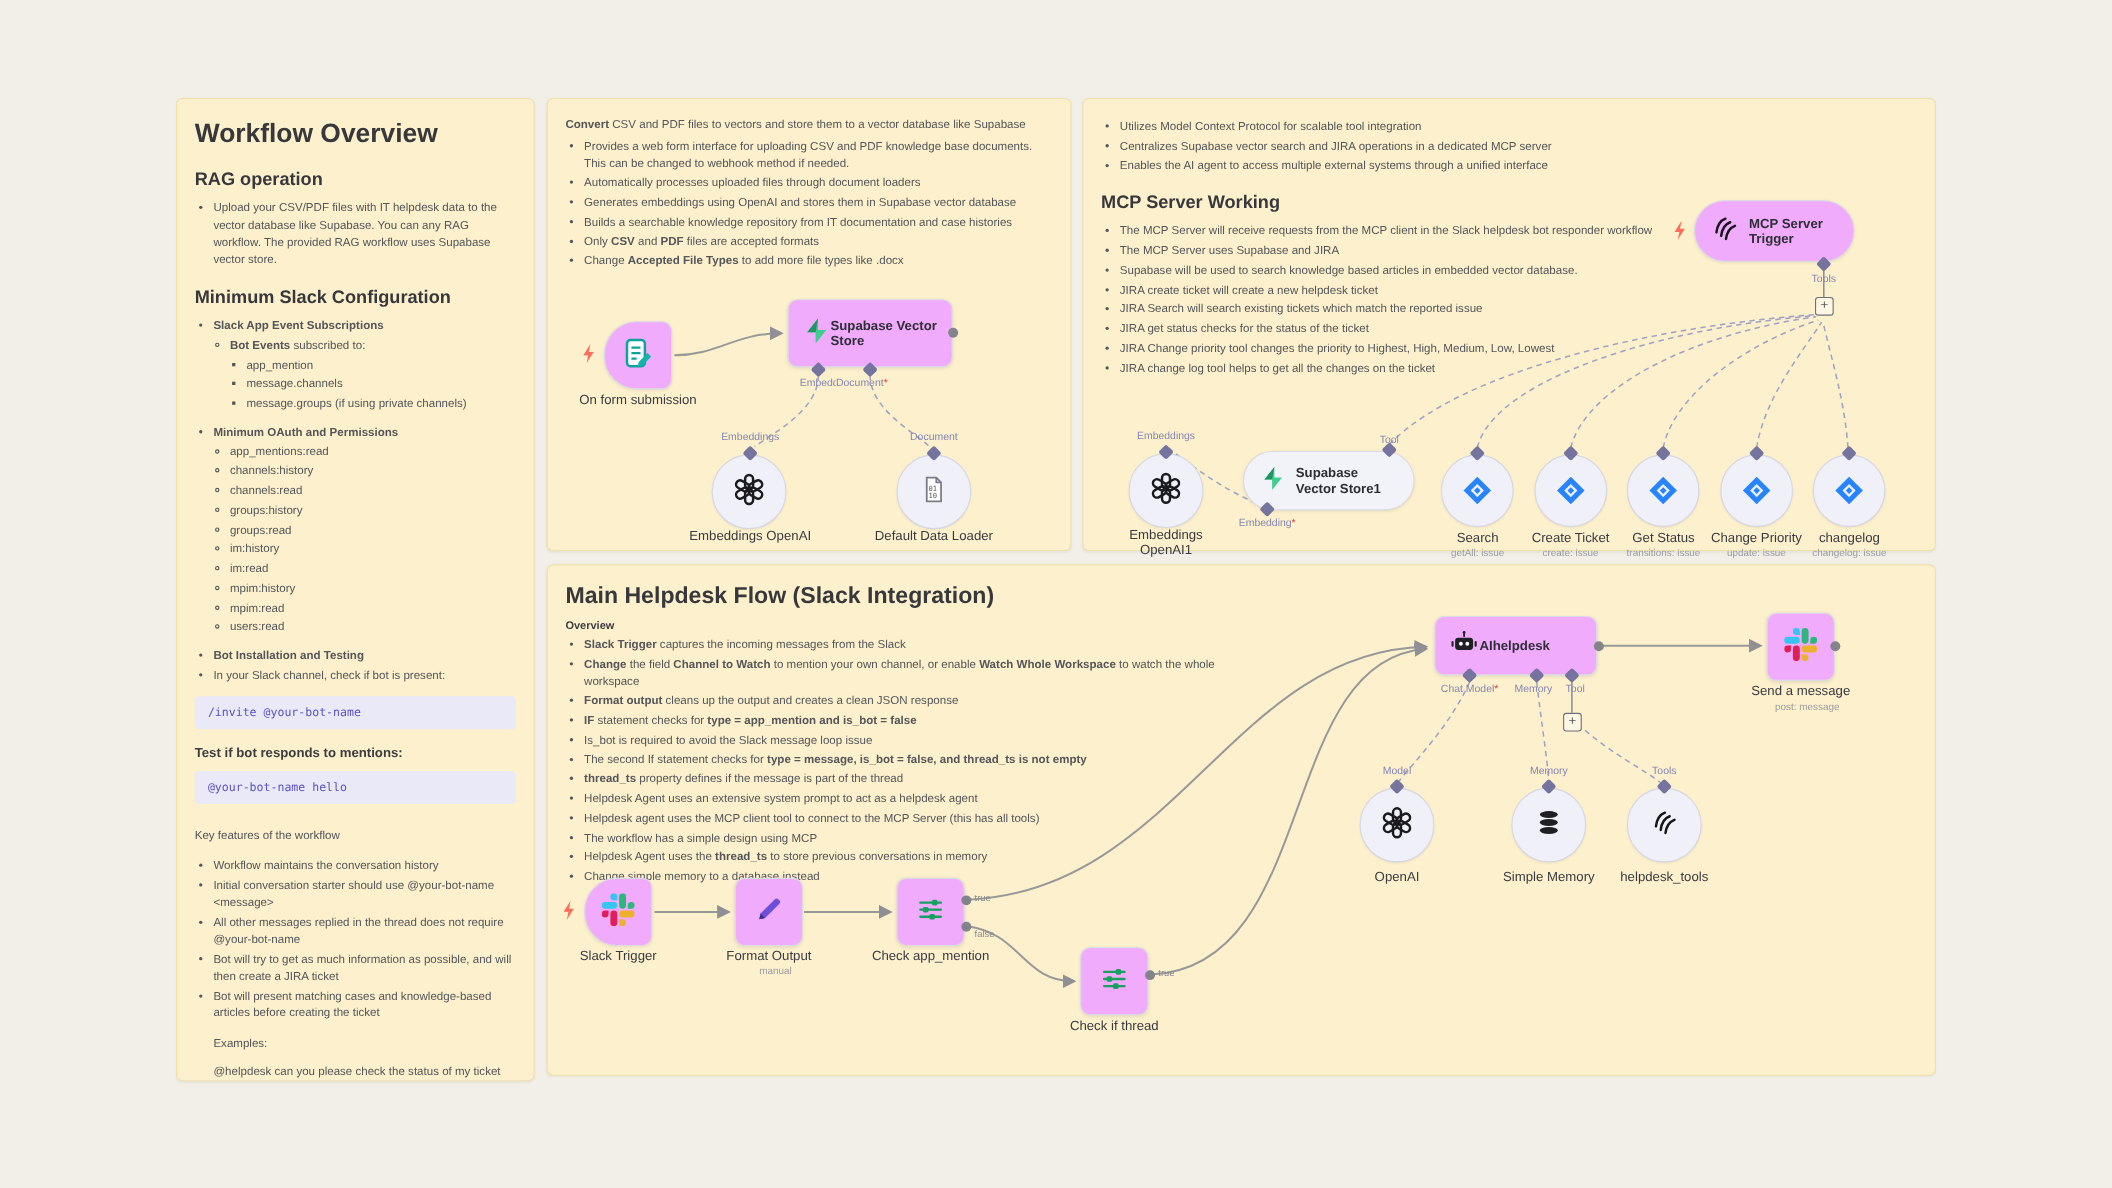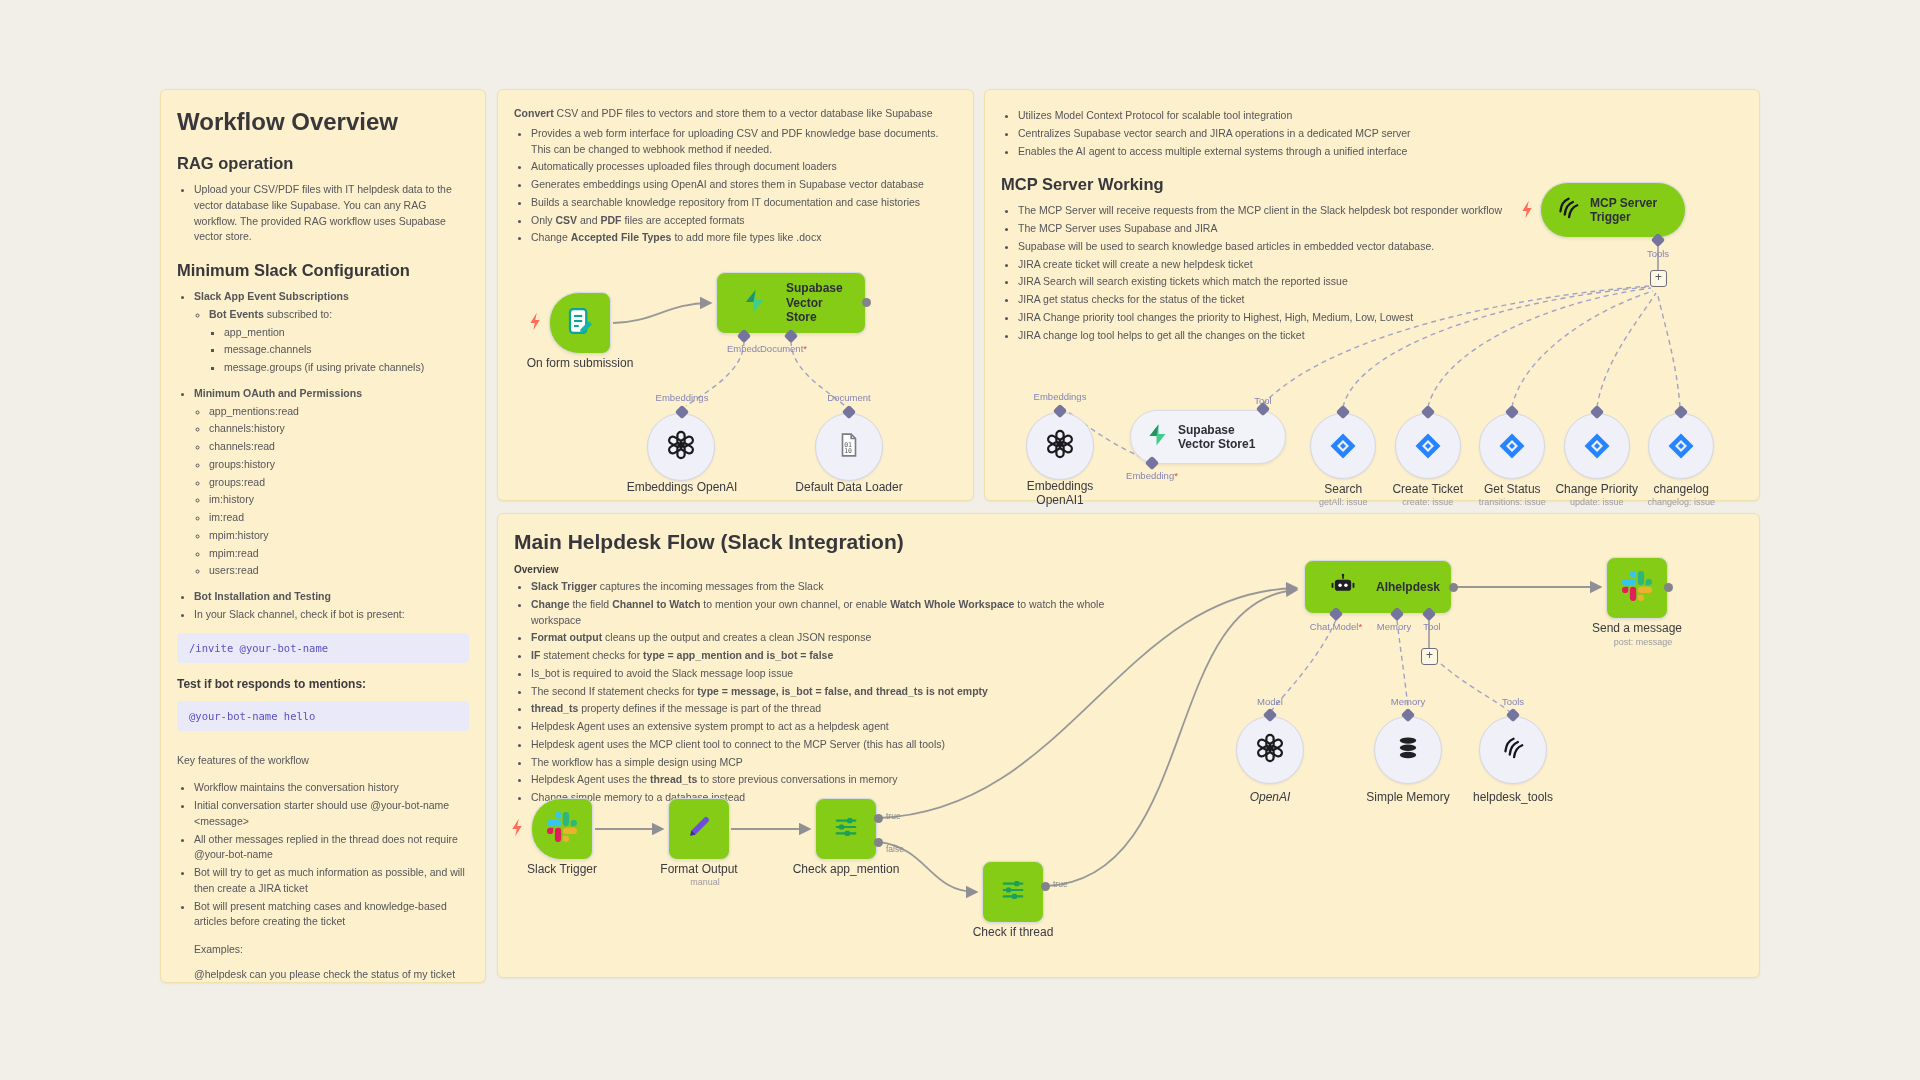--- a/index.html
+++ b/index.html
@@ -24,26 +24,26 @@
   .sticky .lbl-sm{font-size:10px;font-weight:700;color:#3c3c41;margin:2px 0 4px 0;}
   .code{background:#e9e9f7;border-radius:4px;color:#5a50c4;font-family:"DejaVu Sans Mono",monospace;
         font-size:10.5px;padding:9px 12px;margin:10px 0 12px 0;}
   .plain{margin:22px 0 12px 0;}
   .examples{font-size:10.5px;line-height:1.5;margin-left:17px;margin-top:12px;}
   .examples .ex{margin-top:9px;}
   .req{color:#d94b3f;}
 
   
   #edges{position:absolute;left:0;top:0;z-index:2;}
-  .node{position:absolute;z-index:3;box-sizing:border-box;background:#84cc16;border:1px solid #dbdbe3;
+  .node{position:absolute;z-index:3;box-sizing:border-box;background:#f0abfc;border:1px solid #dbdbe3;
         border-radius:9px;box-shadow:0 1px 3px rgba(40,40,60,.10);display:flex;align-items:center;justify-content:center;}
   .node.trigger{border-radius:30px 9px 9px 30px;}
   .node.pill{border-radius:28px;justify-content:flex-start;padding:0 14px;gap:9px;}
   .node.pill .ntext{font-size:12px;font-weight:600;color:#2e2e35;line-height:1.2;}
-  .node.rect{justify-content:flex-start;padding:0 24px;gap:19px;}
+  .node.rect{justify-content:flex-start;padding:0 12px;gap:0;}
   .node.rect .ntext{font-size:12px;font-weight:600;color:#2e2e35;line-height:1.2;}
   .node.gray{background:#f2f3f9;}
   .circle{position:absolute;z-index:3;box-sizing:border-box;background:#eff0f8;border:1px solid #d5d7e5;
           border-radius:50%;box-shadow:0 1px 2px rgba(40,40,60,.08);display:flex;align-items:center;justify-content:center;}
   .nlbl{position:absolute;z-index:3;transform:translateX(-50%);font-size:12px;font-weight:500;color:#3a3a40;
         text-align:center;white-space:nowrap;}
   .nlbl.wrap{white-space:normal;width:100px;line-height:1.2;}
   .slbl{position:absolute;z-index:3;transform:translateX(-50%);font-size:9px;color:#9b9ba3;text-align:center;white-space:nowrap;padding-left:12px;}
   .plbl{position:absolute;z-index:3;transform:translateX(-50%);font-size:9.5px;color:#8585b5;white-space:nowrap;}
   .plbl.noc{transform:none;}
@@ -503,21 +503,21 @@
           <rect x="-2.9" y="-10.5" width="5.8" height="10.5" rx="2.9"></rect>
           <rect x="-2.9" y="-10.5" width="5.8" height="10.5" rx="2.9" transform="rotate(60)"></rect>
           <rect x="-2.9" y="-10.5" width="5.8" height="10.5" rx="2.9" transform="rotate(120)"></rect>
           <rect x="-2.9" y="-10.5" width="5.8" height="10.5" rx="2.9" transform="rotate(180)"></rect>
           <rect x="-2.9" y="-10.5" width="5.8" height="10.5" rx="2.9" transform="rotate(240)"></rect>
           <rect x="-2.9" y="-10.5" width="5.8" height="10.5" rx="2.9" transform="rotate(300)"></rect>
         </g>
       </svg>
     </span>
   </div>
-  <div class="nlbl" style="left:1270px;top:790px;font-style:italic;">OpenAI</div>
+  <div class="nlbl" style="left:1270px;top:790px;">OpenAI</div>
 
   <div class="plbl" style="left:1408px;top:696px;">Memory</div>
   <div class="dmd" style="left:1403px;top:710px;"></div>
   <div class="circle" style="left:1374px;top:716px;width:68px;height:68px;">
     <span>
       <svg width="28" height="28" viewBox="0 0 24 24" fill="#1f1f24">
         <ellipse cx="12" cy="5.6" rx="7" ry="2.7"></ellipse>
         <ellipse cx="12" cy="11.8" rx="7" ry="2.7"></ellipse>
         <ellipse cx="12" cy="18" rx="7" ry="2.7"></ellipse>
       </svg>

